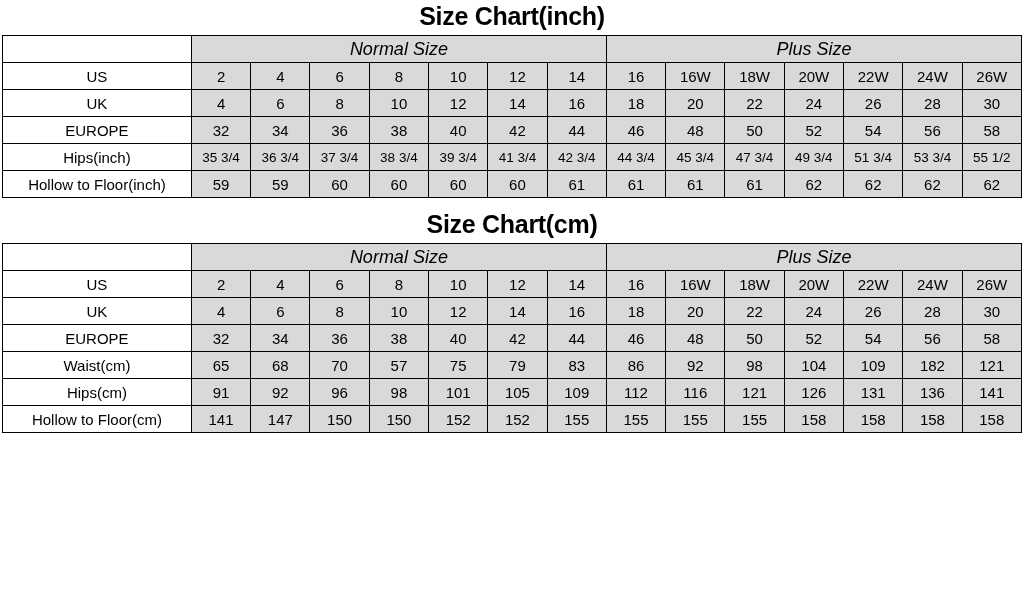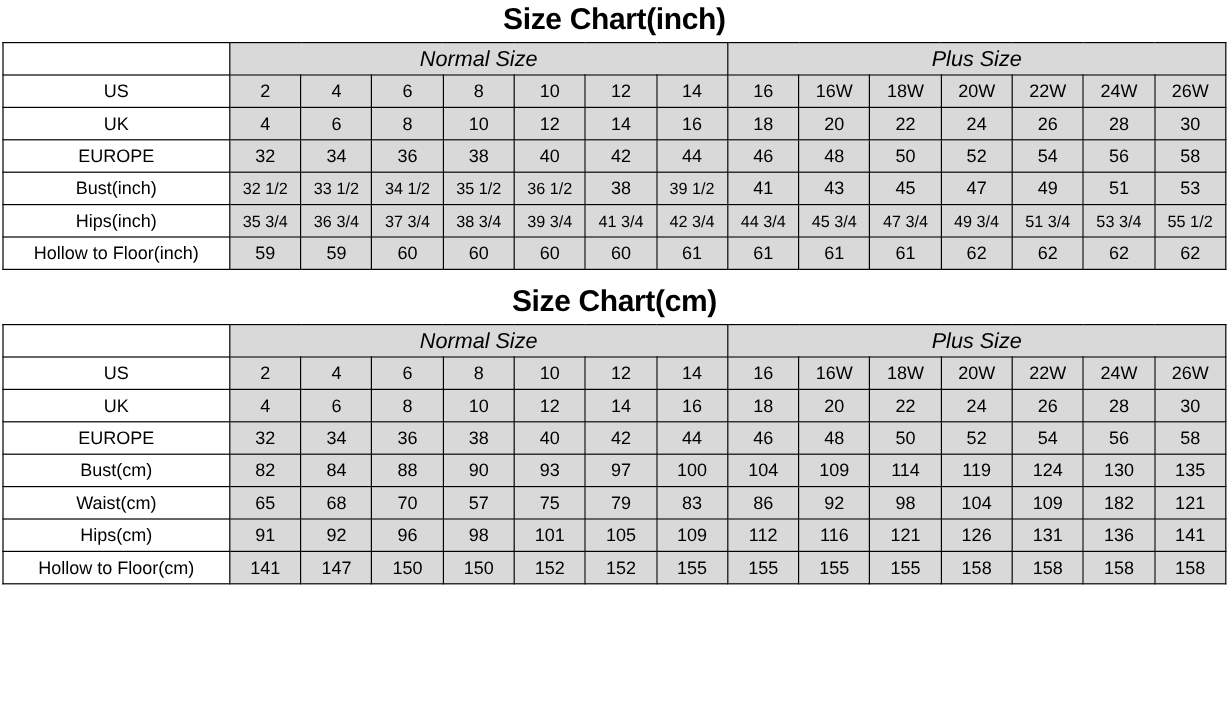--- a/index.html
+++ b/index.html
@@ -130,37 +130,20 @@
             <td class="val">44</td>
             <td class="val">46</td>
             <td class="val">48</td>
             <td class="val">50</td>
             <td class="val">52</td>
             <td class="val">54</td>
             <td class="val">56</td>
             <td class="val">58</td>
           </tr>
           <tr>
-            <td class="rowlabel">Bust(inch)</td>
-            <td class="val small">32 1/2</td>
-            <td class="val small">33 1/2</td>
-            <td class="val small">34 1/2</td>
-            <td class="val small">35 1/2</td>
-            <td class="val small">36 1/2</td>
-            <td class="val">38</td>
-            <td class="val small">39 1/2</td>
-            <td class="val">41</td>
-            <td class="val">43</td>
-            <td class="val">45</td>
-            <td class="val">47</td>
-            <td class="val">49</td>
-            <td class="val">51</td>
-            <td class="val">53</td>
-          </tr>
-          <tr>
             <td class="rowlabel">Hips(inch)</td>
             <td class="val small">35 3/4</td>
             <td class="val small">36 3/4</td>
             <td class="val small">37 3/4</td>
             <td class="val small">38 3/4</td>
             <td class="val small">39 3/4</td>
             <td class="val small">41 3/4</td>
             <td class="val small">42 3/4</td>
             <td class="val small">44 3/4</td>
             <td class="val small">45 3/4</td>
@@ -251,37 +234,20 @@
             <td class="val">44</td>
             <td class="val">46</td>
             <td class="val">48</td>
             <td class="val">50</td>
             <td class="val">52</td>
             <td class="val">54</td>
             <td class="val">56</td>
             <td class="val">58</td>
           </tr>
           <tr>
-            <td class="rowlabel">Bust(cm)</td>
-            <td class="val">82</td>
-            <td class="val">84</td>
-            <td class="val">88</td>
-            <td class="val">90</td>
-            <td class="val">93</td>
-            <td class="val">97</td>
-            <td class="val">100</td>
-            <td class="val">104</td>
-            <td class="val">109</td>
-            <td class="val">114</td>
-            <td class="val">119</td>
-            <td class="val">124</td>
-            <td class="val">130</td>
-            <td class="val">135</td>
-          </tr>
-          <tr>
             <td class="rowlabel">Waist(cm)</td>
             <td class="val">65</td>
             <td class="val">68</td>
             <td class="val">70</td>
             <td class="val">57</td>
             <td class="val">75</td>
             <td class="val">79</td>
             <td class="val">83</td>
             <td class="val">86</td>
             <td class="val">92</td>

